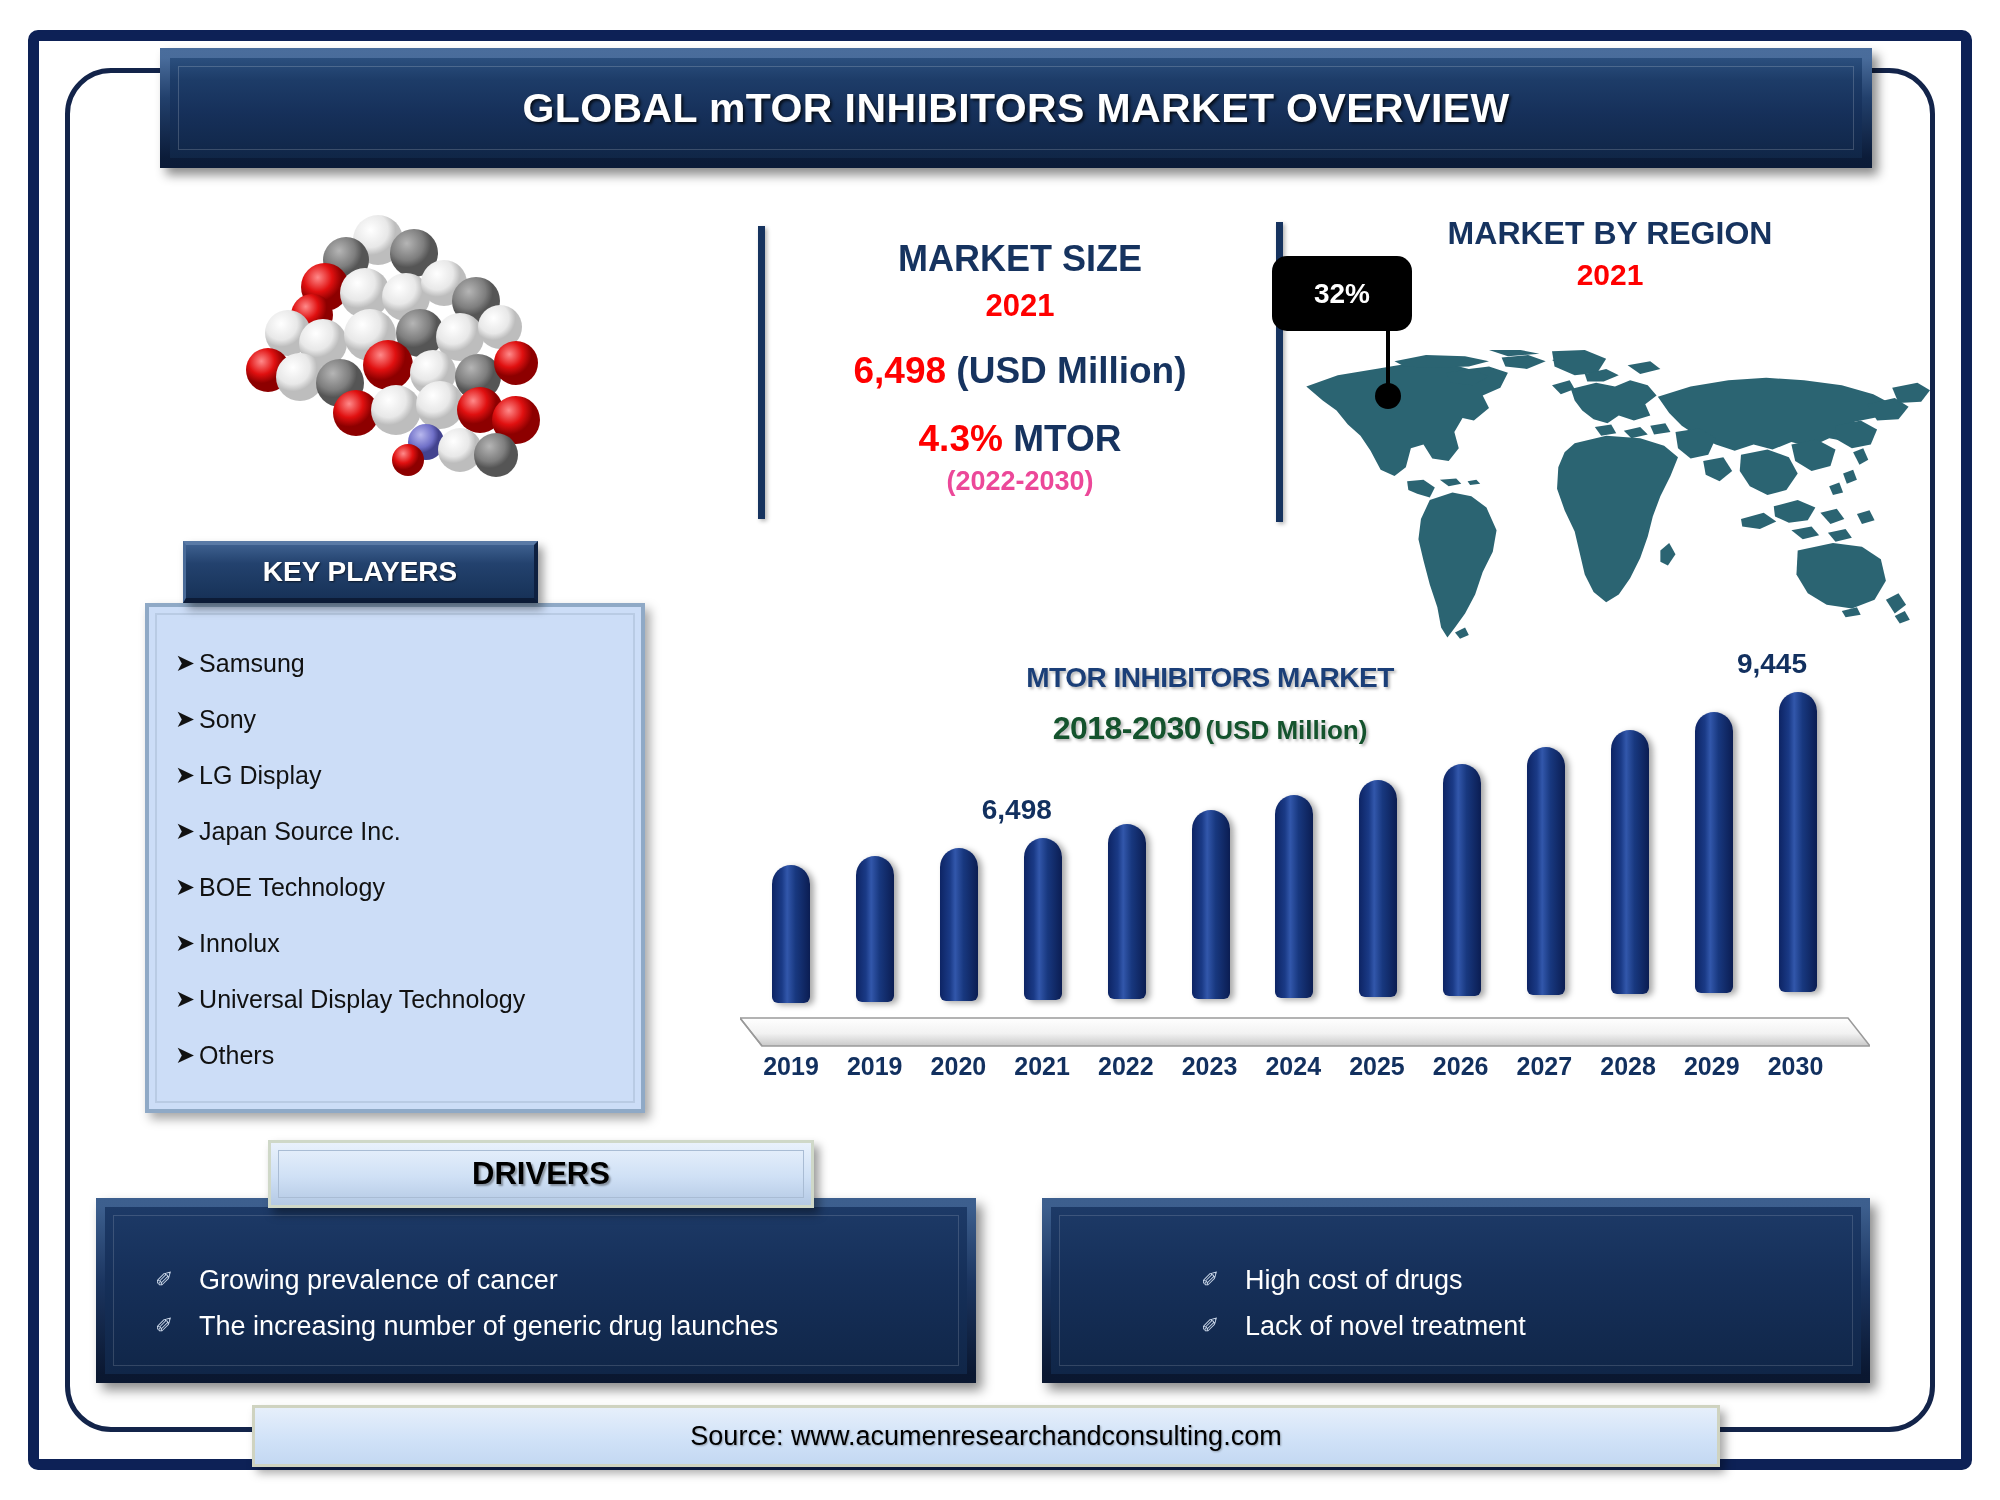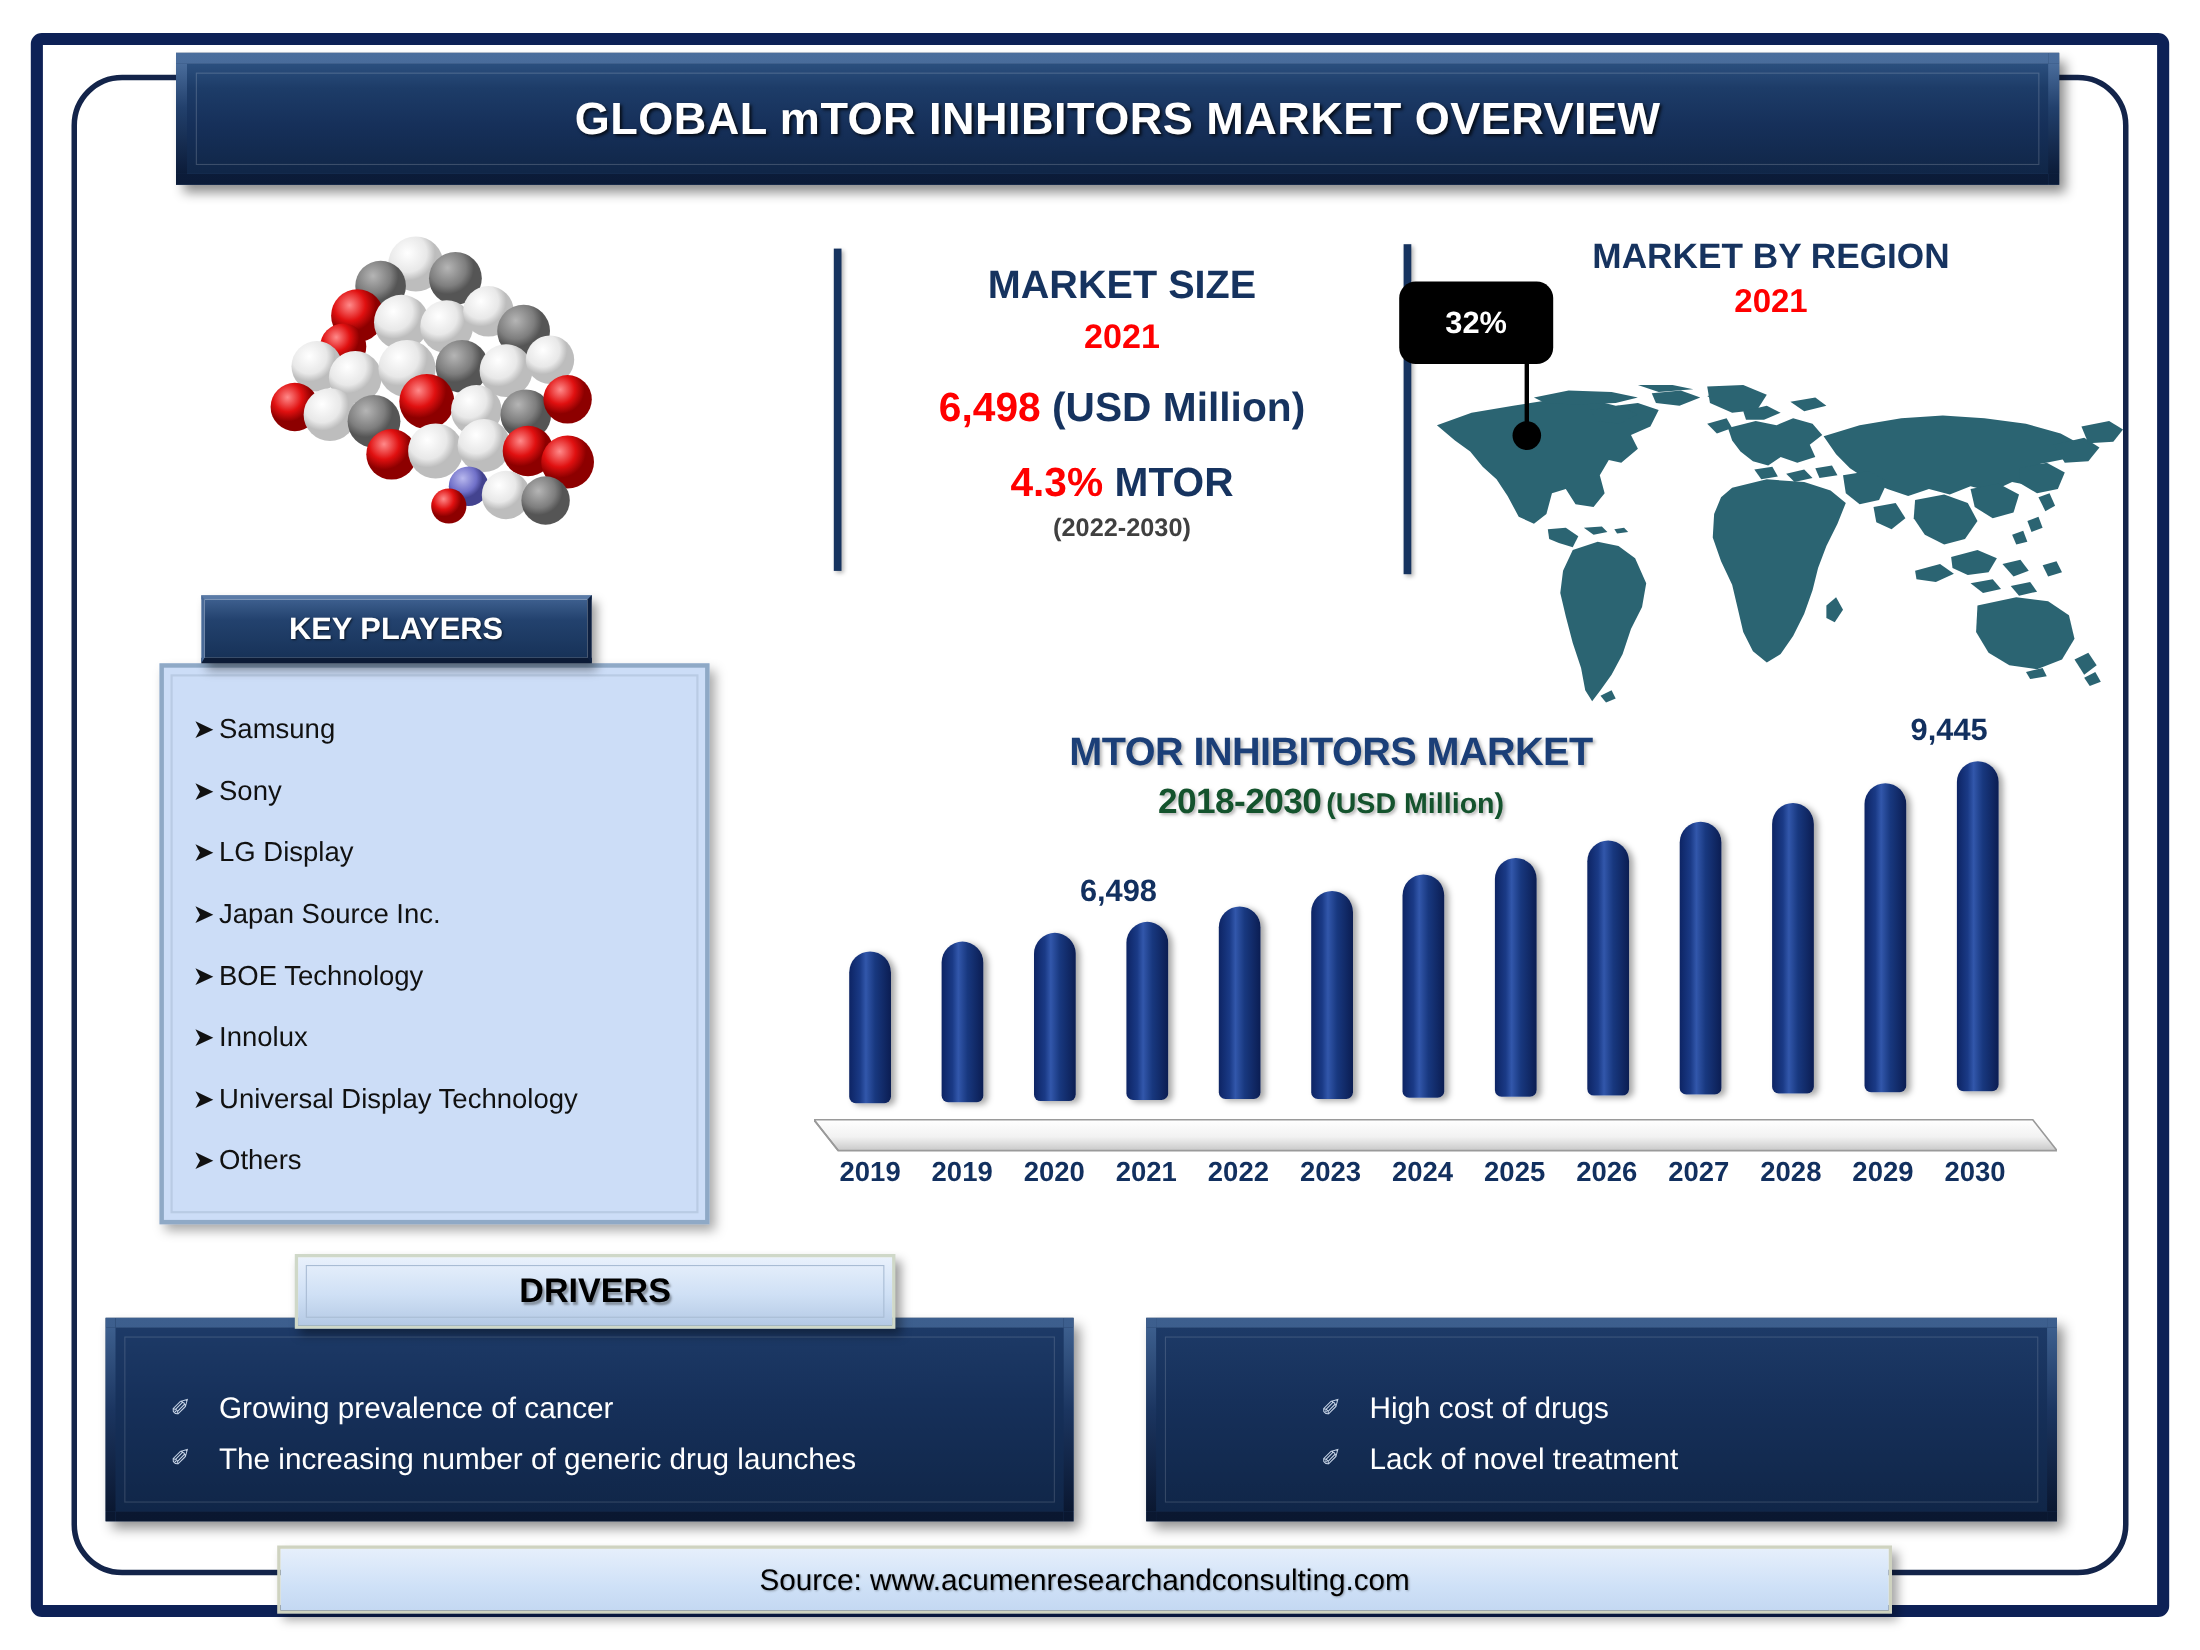--- a/index.html
+++ b/index.html
@@ -48,21 +48,21 @@
   .market-size{position:absolute;left:790px;top:238px;width:460px;text-align:center;}
   .ms-line{font-weight:bold;line-height:1.18;}
   .ms-title{font-size:36px;color:#16335f;}
   .ms-year{font-size:31px;color:#ff0000;margin-top:8px;}
   .ms-value{font-size:37px;margin-top:24px;}
   .ms-value .red{color:#ff0000;}
   .ms-value .navy{color:#16335f;}
   .ms-cagr{font-size:37px;margin-top:24px;}
   .ms-cagr .red{color:#ff0000;}
   .ms-cagr .navy{color:#16335f;}
-  .ms-period{font-size:23px;color:#404040;margin-top:6px;}
+  .ms-period{font-size:27px;color:#ec4899;margin-top:6px;}
 
   
   .region-title{position:absolute;left:1360px;top:215px;width:500px;text-align:center;
     font-size:32px;font-weight:bold;color:#16335f;}
   .region-year{position:absolute;left:1360px;top:258px;width:500px;text-align:center;
     font-size:30px;font-weight:bold;color:#ff0000;}
   .map-wrap{position:absolute;left:1300px;top:350px;width:630px;height:290px;}
   .callout{
     position:absolute;left:1248px;top:256px;width:140px;height:75px;
     background:#000;border-radius:15px;display:flex;align-items:center;justify-content:center;
@@ -92,21 +92,21 @@
   .kp-body:before{
     content:"";position:absolute;left:6px;top:6px;right:6px;bottom:6px;
     border:2px solid #b9cbe4;pointer-events:none;
   }
   .kp-list{position:absolute;left:26px;top:28px;right:14px;}
   .kp-item{display:flex;align-items:center;height:56px;font-size:25px;color:#111;}
   .kp-arrow{font-size:24px;margin-right:4px;color:#111;}
 
   
   .chart-title{position:absolute;left:960px;top:662px;width:500px;text-align:center;
-    font-size:36px;font-weight:bold;color:#1b3f78;text-shadow:2px 2px 3px rgba(150,150,150,.7);
+    font-size:28px;font-weight:bold;color:#1b3f78;text-shadow:2px 2px 3px rgba(150,150,150,.7);
     letter-spacing:-.5px;}
   .chart-sub{position:absolute;left:960px;top:710px;width:500px;text-align:center;
     font-weight:bold;color:#14532d;text-shadow:2px 2px 3px rgba(150,150,150,.7);}
   .chart-sub .big{font-size:32px;letter-spacing:-.5px;}
   .chart-sub .small{font-size:26px;}
 
   .chart-area{position:absolute;left:740px;top:660px;width:1130px;height:390px;}
   .bars{position:absolute;left:0;top:0;width:1130px;height:365px;}
   .bar{
     position:absolute;bottom:22px;width:38px;border-radius:19px 19px 6px 6px;

